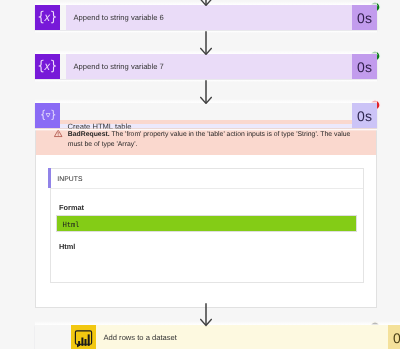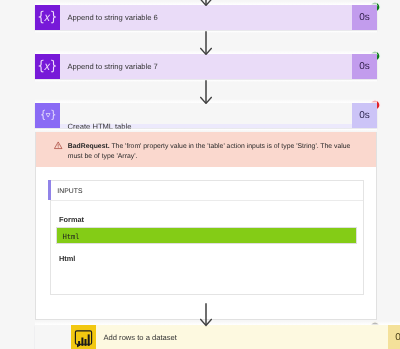--- a/index.html
+++ b/index.html
@@ -4,23 +4,23 @@
 <style>
   html,body{margin:0;padding:0;}
   body{width:400px;height:349px;background:#f6f6f6;font-family:"Liberation Sans",sans-serif;overflow:hidden;-webkit-font-smoothing:antialiased;text-rendering:geometricPrecision;}
   .canvas{position:relative;width:400px;height:349px;}
 
   .card{position:absolute;z-index:2;left:35px;width:342px;display:flex;align-items:stretch;height:25px;box-shadow:0 0.8px 1.2px rgba(90,90,120,0.20);}
   .card::after{content:"";position:absolute;left:0;right:0;top:100%;height:3.2px;background:linear-gradient(to bottom,rgba(255,255,255,0) 0%,rgba(255,255,255,0.95) 45%,rgba(255,255,255,0) 100%);pointer-events:none;}
   .card::before{content:"";position:absolute;left:0;right:0;bottom:100%;height:4px;background:linear-gradient(to top,rgba(255,255,255,0.98) 0%,rgba(255,255,255,0.5) 55%,rgba(255,255,255,0) 100%);pointer-events:none;}
   .card .ico{flex:0 0 25px;width:25px;height:25px;display:flex;align-items:center;justify-content:center;}
   .card .title{flex:1;display:flex;align-items:center;padding-left:7.5px;font-size:7.6px;color:#333;}
-  .card .dur{flex:0 0 25px;display:flex;align-items:center;justify-content:center;font-size:10px;}
+  .card .dur{flex:0 0 25px;display:flex;align-items:center;justify-content:center;font-size:14px;}
 
-  .c-var .title{background:#eadcf8;}
+  .c-var .title{background:#eadcf8;margin-left:6px;}
   .c-var .dur{background:#c29ced;color:#31204c;}
   .c-var .ico{background:#7719d8;}
 
   .c-html .title{background:#ece9fc;margin-top:21px;}
   .c-html .dur{background:#ccc4f7;color:#2e2750;}
   .c-html .ico{background:#8a6bf5;}
 
   .c-pbi .title{background:#fdf9e0;}
   .c-pbi .dur{background:#f4e19a;color:#4a3f15;}
   .c-pbi .ico{background:#f2c811;}
@@ -102,21 +102,21 @@
           <div class="title">Create HTML table</div>
     <div class="dur">0s</div>
   </div>
   <svg class="badge" style="left:369.0px;top:98.5px;" width="12" height="12" viewBox="0 0 12 12">
       <circle cx="6" cy="6" r="5.6" fill="#fdeef0"></circle>
       <circle cx="6" cy="6" r="4.35" fill="#e32028"></circle>
       <path d="M6 3.9 L6 6.4" stroke="#ffd8d8" stroke-width="1" stroke-linecap="butt"></path>
       <rect x="5.5" y="7.5" width="1" height="1" fill="#ffd8d8"></rect>
     </svg>
 
-  <div class="detail" style="top:132px;height:188px;">
+  <div class="detail" style="top:120px;height:188px;">
     <div class="errbox" style="position:absolute;left:0;right:0;top:0;height:34.6px;">
       <svg class="wicon" width="8.4" height="8.4" viewBox="0 0 16 16">
         <path d="M8 1.8 L15.2 14.4 L0.8 14.4 Z" fill="none" stroke="#9c3328" stroke-width="1.25" stroke-linejoin="round"></path>
         <path d="M8 6.4 L8 10.2" stroke="#9c3328" stroke-width="1.1" stroke-linecap="round"></path>
         <circle cx="8" cy="12.3" r="0.75" fill="#9c3328"></circle>
       </svg>
       <div class="errtxt"><b>BadRequest.</b> <span>The 'from' property value in the 'table' action inputs is of type 'String'. The value must be of type 'Array'.</span></div>
     </div>
 
     <div class="inpbox">

